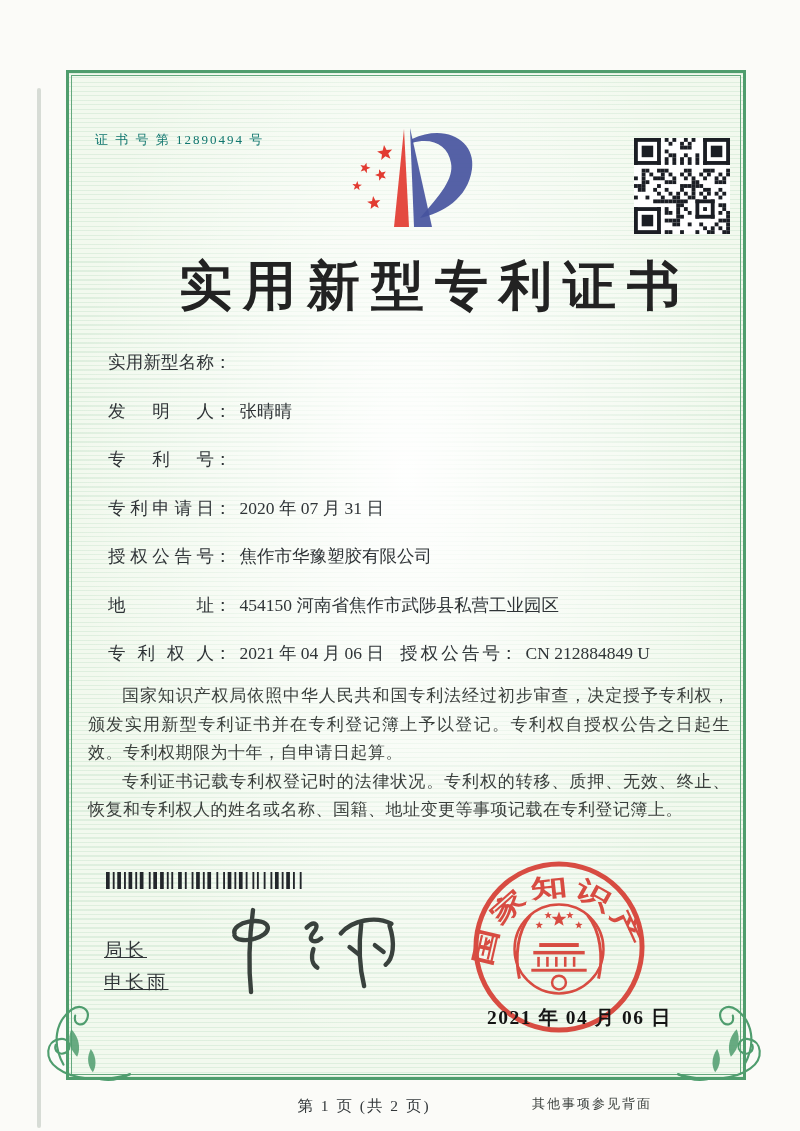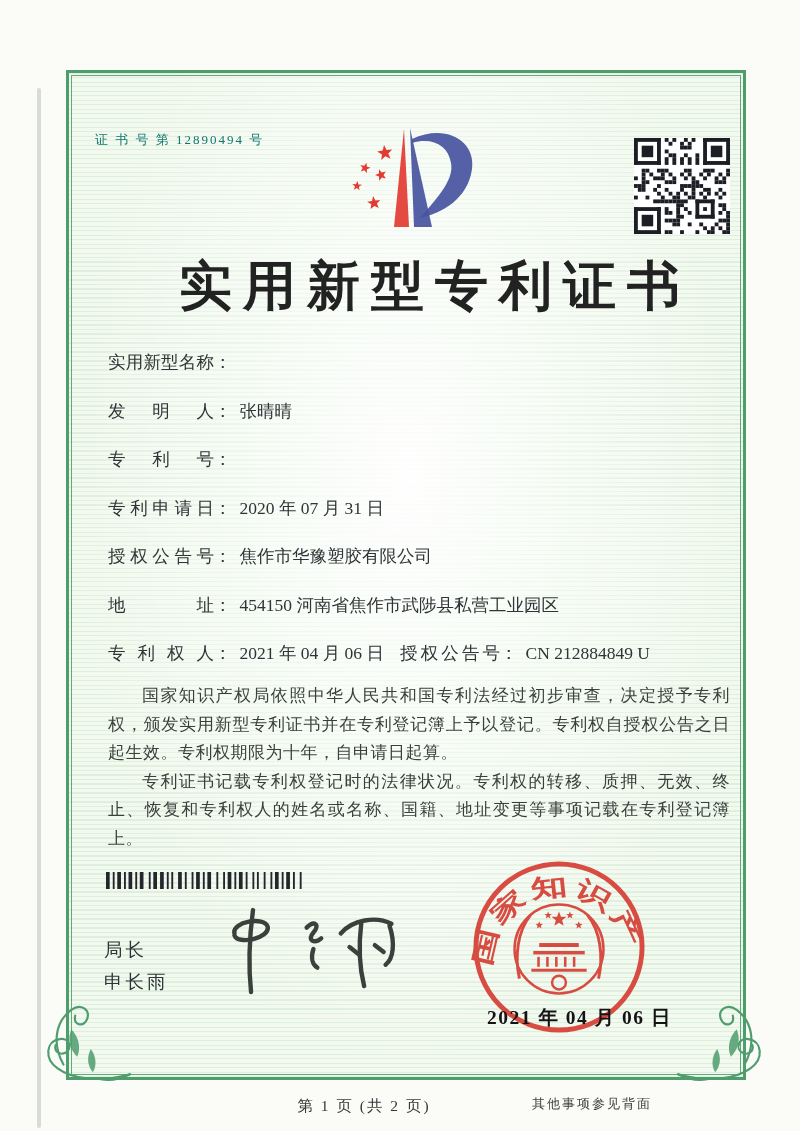--- a/index.html
+++ b/index.html
@@ -31,23 +31,23 @@
   .title{left:66px; top:251px; width:680px; text-align:center; font-size:53px; font-weight:bold; letter-spacing:11px; color:#222; text-indent:11px;padding-left:47px;}
 
   .fields{left:108px; top:350px; width:580px; font-size:17.5px; color:#2f3437;}
   .frow{display:flex; line-height:25px; margin-bottom:23.5px; position:relative; white-space:nowrap;}
   .lbl{display:inline-block; width:106px; text-align:justify; text-align-last:justify;}
   .colon{margin-right:8px;}
   .grant2{position:absolute; left:292px; top:0; display:flex;}
   .grant2 .lbl{width:100px;}
 
   .paras{left:88px; top:682px; width:642px; font-size:17px; line-height:28.5px; color:#3a3f3c; text-align:justify;}
-  .paras p{text-indent:2em; letter-spacing:.5px;margin-left:20px;}
-
-  .director{left:104px; top:934px; font-size:18.5px; letter-spacing:3px; color:#2f3437; line-height:32px;}
+  .paras p{text-indent:2em; letter-spacing:.5px;}
+
+  .director{left:104px; top:934px; font-size:18.5px; letter-spacing:3px; color:#2f3437; line-height:32px;text-decoration:underline;}
   .seal-date{left:487px; top:1004px; font-size:19.5px; letter-spacing:1.5px; color:#141414; font-weight:bold;}
   .page-info{left:66px; top:1096px; width:596px; text-align:center; font-size:15.5px; letter-spacing:2px; color:#33383a;}
   .back-note{left:66px; top:1095px; width:586px; text-align:right; font-size:13px; letter-spacing:2px; color:#3a3f3c;}
   svg{display:block;}
 </style>
 </head>
 <body>
 
 <div class="page">
 

